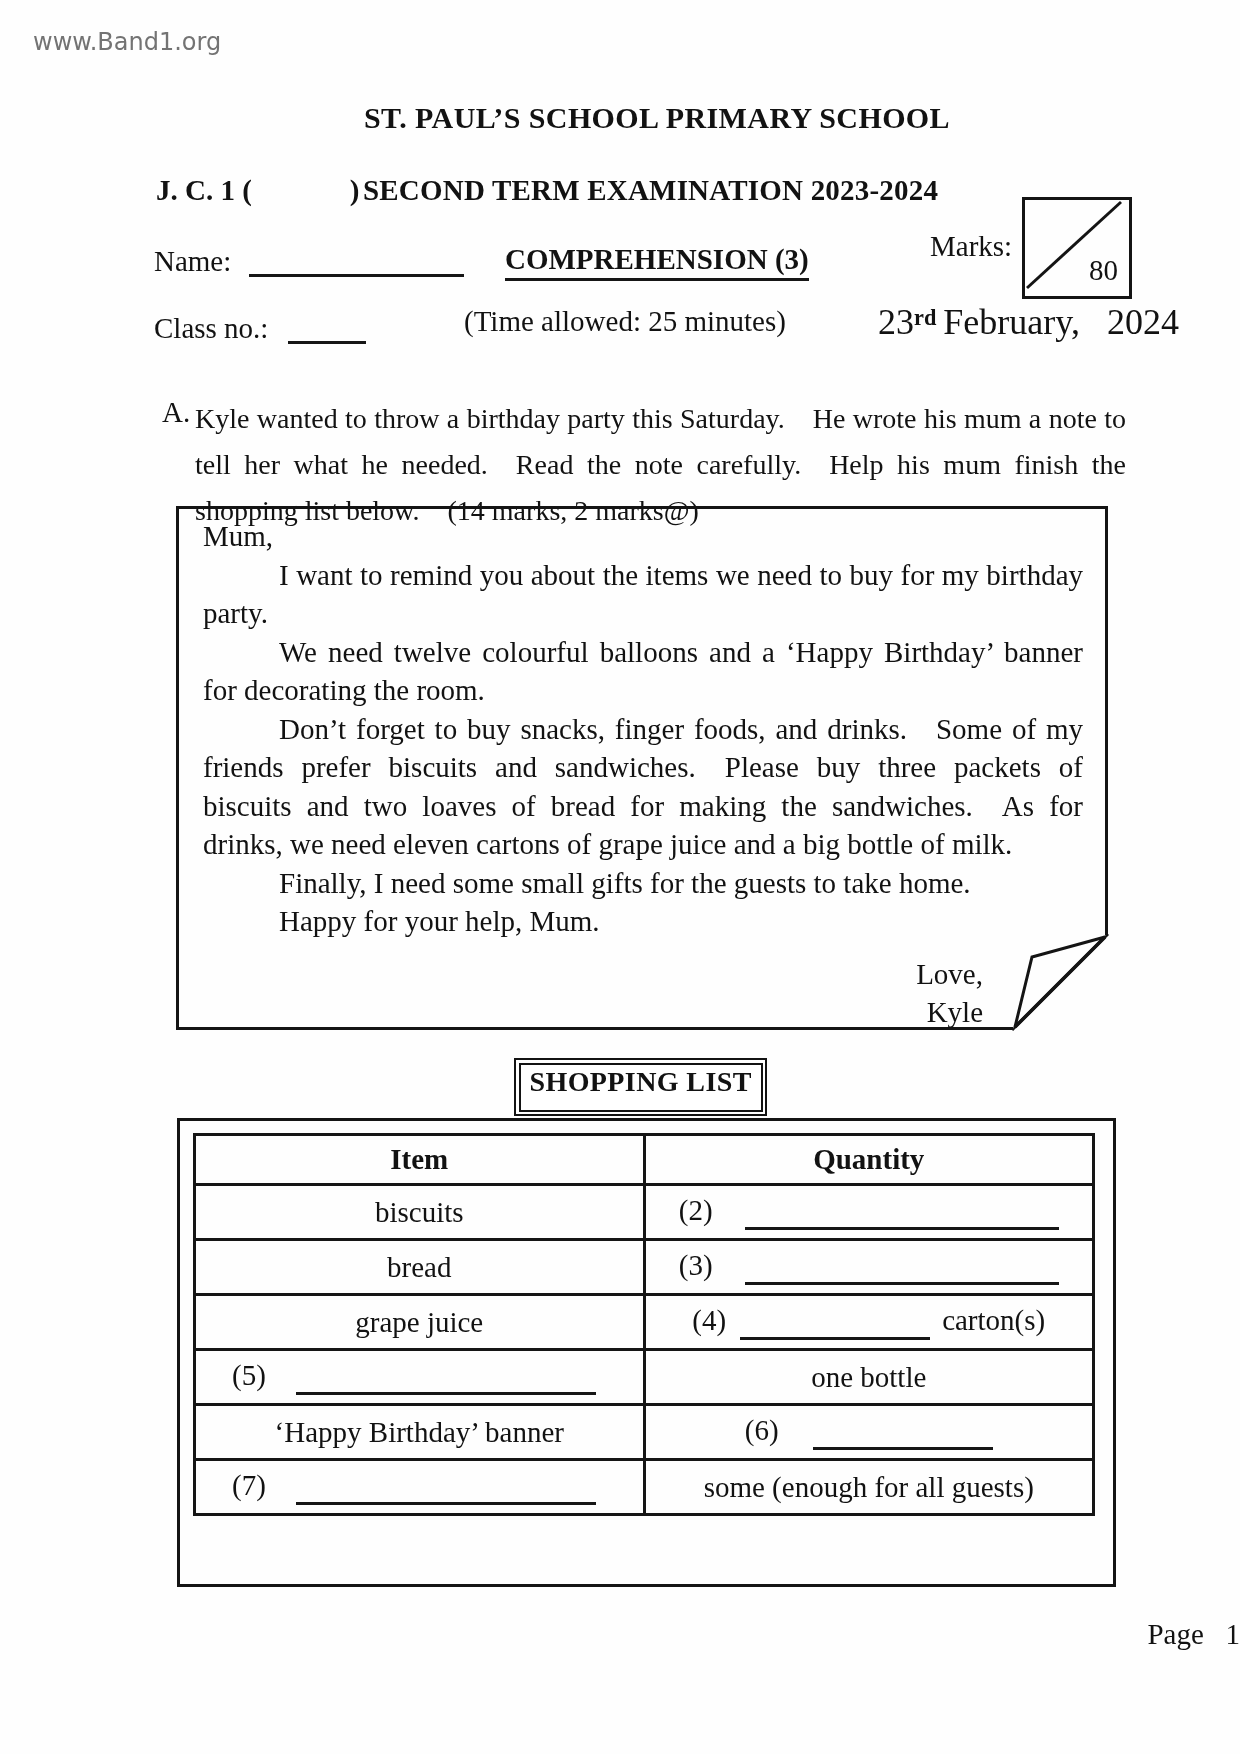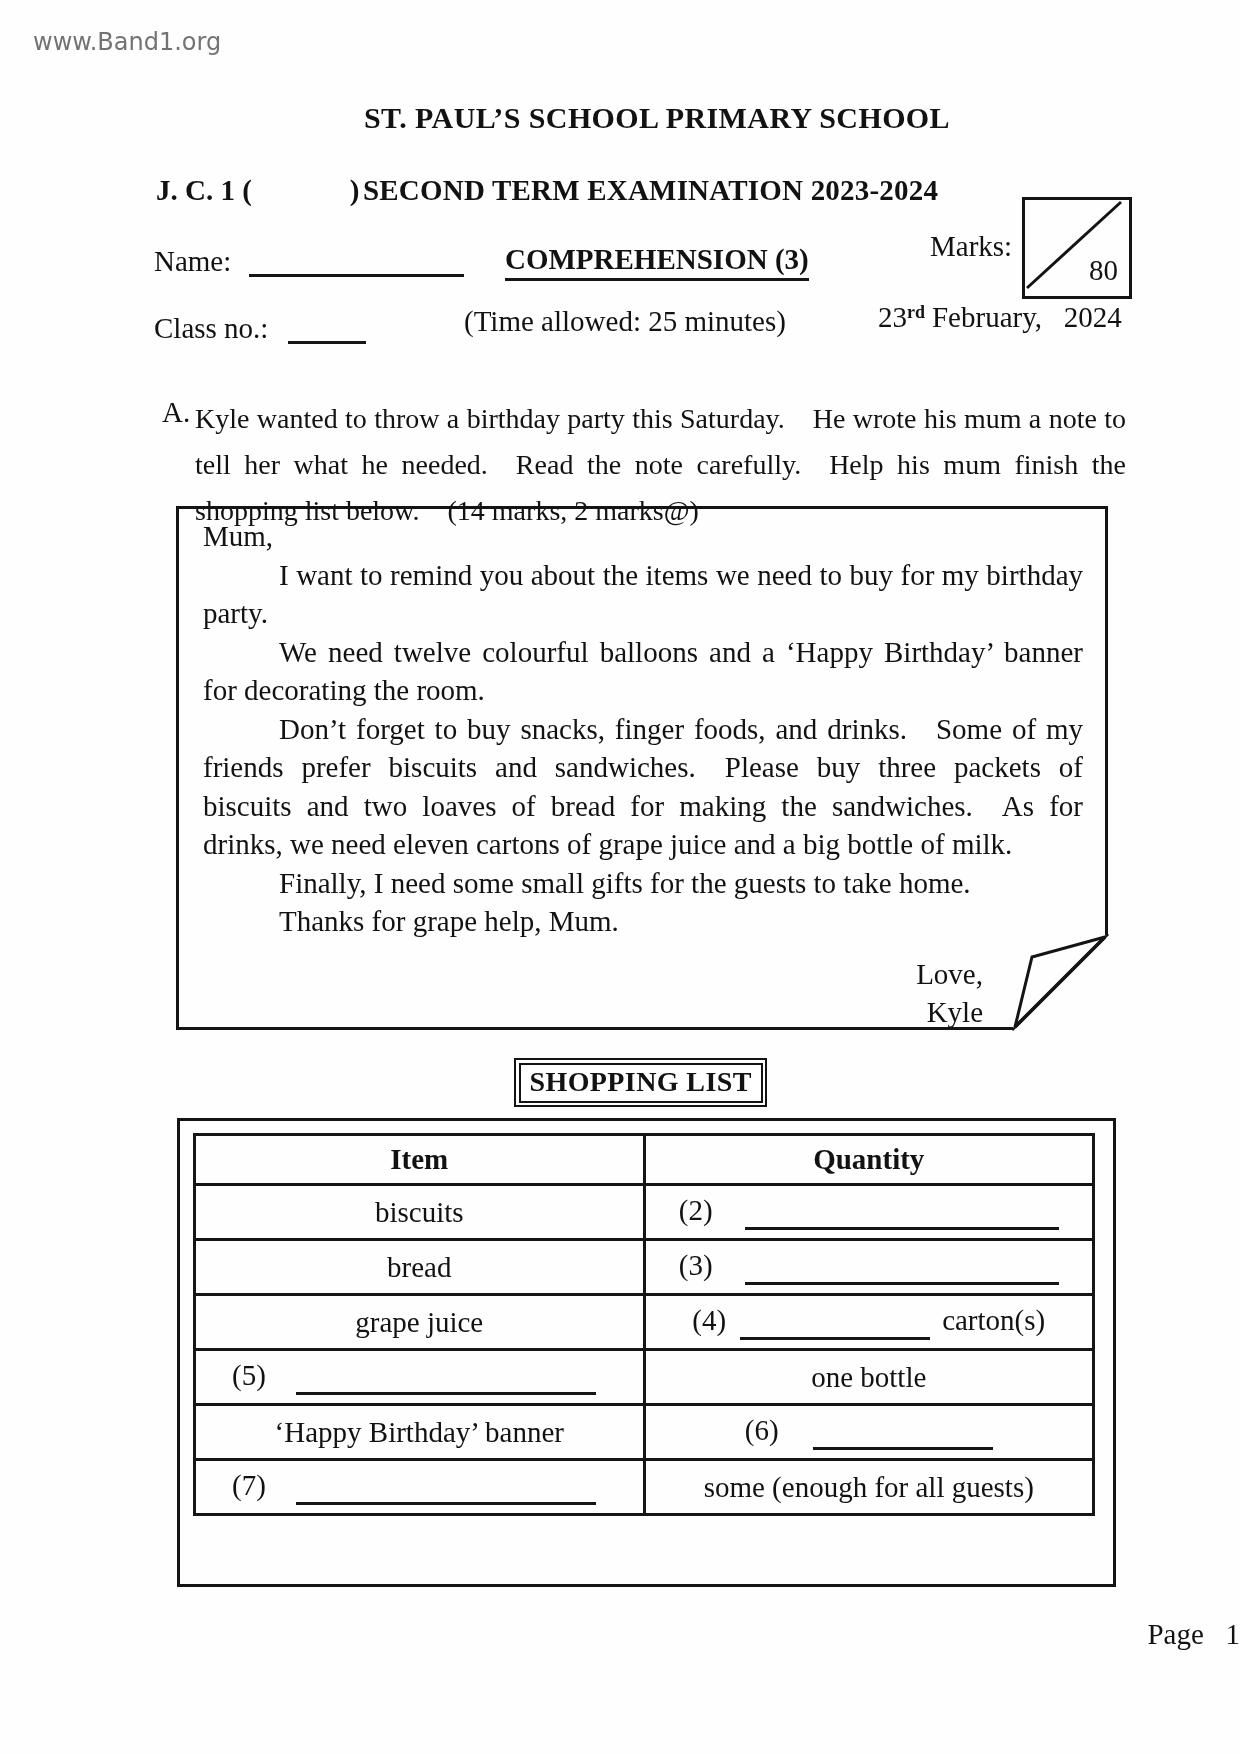--- a/index.html
+++ b/index.html
@@ -17,36 +17,36 @@
   .name-blank{left:249px;top:246px;width:215px;height:28px;}
   .subject{left:505px;top:243px;font-size:29px;font-weight:700;border-bottom:3px solid #161616;
            padding-bottom:2px;}
   .marks-label{left:930px;top:230px;font-size:29px;}
   .marks-box{left:1022px;top:197px;width:104px;height:96px;border:3px solid #141414;}
   .marks-box svg{position:absolute;left:0;top:0;}
   .marks-total{position:absolute;right:11px;bottom:9px;font-size:29px;}
   .classno-label{left:154px;top:312px;font-size:29px;}
   .classno-blank{left:288px;top:314px;width:78px;height:27px;}
   .time-allowed{left:464px;top:305px;font-size:29px;}
-  .exam-date{left:878px;top:301px;font-size:29px;}
+  .exam-date{left:878px;top:301px;font-size:36px;}
   .exam-date sup{font-size:0.62em;vertical-align:9px;font-weight:700;}
   .date-rest{margin-left:7px;}
   .secA-label{left:162px;top:396px;font-size:29px;}
   .secA-text{left:195px;top:396px;width:931px;font-size:28px;line-height:46px;
              text-align:justify;}
   .note-box{left:176px;top:506px;width:932px;height:524px;border:3.5px solid #141414;
             box-sizing:border-box;}
   .note-inner{position:absolute;left:24px;right:22px;top:8px;font-size:29px;line-height:38.5px;}
   .note-inner p{margin:0;text-indent:76px;text-align:justify;}
   .note-inner p.no-indent{text-indent:0;text-align:left;}
   .note-close{margin-top:14px;text-align:right;padding-right:100px;text-indent:0;}
   .note-close div{line-height:38.5px;}
   .fold{position:absolute;right:-4px;bottom:-4px;width:104px;height:104px;}
   .sl-titlebox{left:514px;top:1058px;border:2.5px solid #131313;padding:2.5px;background:#fff;}
-  .sl-titlebox .in{border:2px solid #131313;padding:1px 9px 3px 9px;font-size:28px;font-weight:700;
+  .sl-titlebox .in{border:2px solid #131313;padding:1px 9px 12px 9px;font-size:28px;font-weight:700;
                    letter-spacing:.4px;}
   .tbl-outer{left:177px;top:1118px;width:939px;height:469px;border:3.5px solid #141414;
              box-sizing:border-box;}
   table.sl{position:absolute;left:13px;top:12px;border-collapse:collapse;table-layout:fixed;
            width:902px;}
   table.sl td{border:3px solid #151515;font-size:29px;text-align:center;vertical-align:middle;
               padding:0;height:55px;box-sizing:border-box;}
   table.sl tr.hdr td{height:50px;font-weight:700;}
   td.left-cell{text-align:left !important;padding-left:36px !important;}
   .qnum{display:inline-block;}
@@ -89,21 +89,21 @@
   <div class="abs secA-label">A.</div>
   <div class="abs secA-text">Kyle wanted to throw a birthday party this Saturday.  He wrote his mum a note to tell her what he needed.  Read the note carefully.  Help his mum finish the shopping list below.  (14 marks, 2 marks@)</div>
 
   <div class="abs note-box">
     <div class="note-inner">
       <p class="no-indent">Mum,</p>
       <p>I want to remind you about the items we need to buy for my birthday party.</p>
       <p>We need twelve colourful balloons and a ‘Happy Birthday’ banner for decorating the room.</p>
       <p>Don’t forget to buy snacks, finger foods, and drinks.  Some of my friends prefer biscuits and sandwiches.  Please buy three packets of biscuits and two loaves of bread for making the sandwiches.  As for drinks, we need eleven cartons of grape juice and a big bottle of milk.</p>
       <p>Finally, I need some small gifts for the guests to take home.</p>
-      <p>Thanks for grape help, Mum.</p>
+      <p>Happy for your help, Mum.</p>
       <div class="note-close">
         <div>Love,</div>
         <div>Kyle</div>
       </div>
     </div>
     <svg class="fold" viewBox="0 0 104 104">
       <polygon points="100,8 104,8 104,104 8,104 8,100" fill="#fefefe" stroke="none"></polygon>
       <polygon points="100,10 27,30 10,100" fill="#fefefe" stroke="#141414" stroke-width="3"></polygon>
       <line x1="100" y1="10" x2="10" y2="100" stroke="#141414" stroke-width="3.5"></line>
     </svg>

